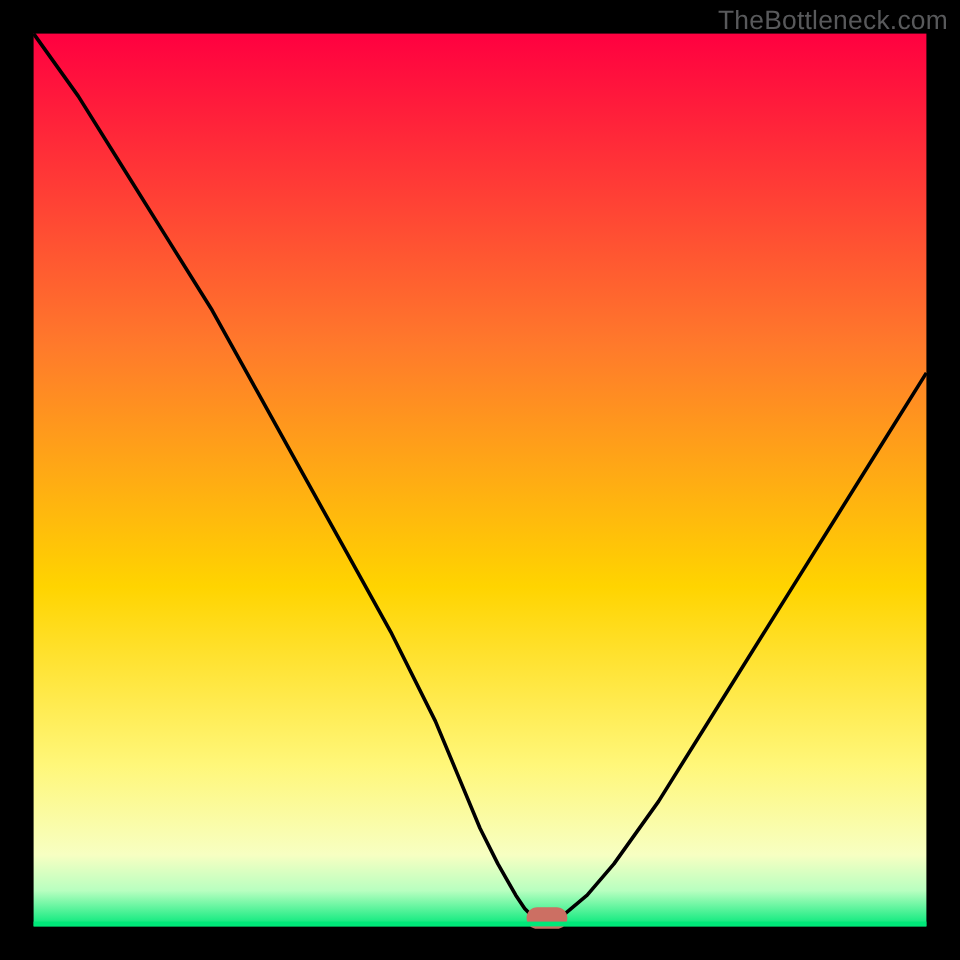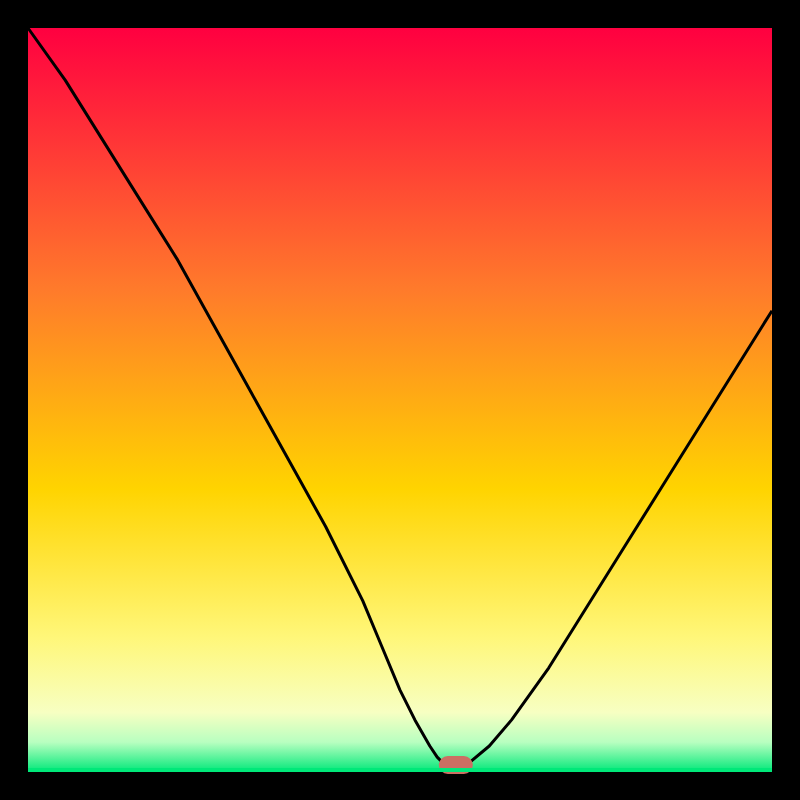--- a/index.html
+++ b/index.html
@@ -28,20 +28,21 @@
   }
   svg {
     position: absolute;
     top: 0;
     left: 0;
   }
 </style>
 </head>
 <body>
 <div class="frame">
+  <div class="watermark">TheBottleneck.com</div>
   <svg id="chart-svg" width="800" height="800" viewBox="0 0 800 800">
     <defs>
       <linearGradient id="bg-grad" x1="0" y1="0" x2="0" y2="1">
         <stop id="g0" offset="0%" stop-color="#ff0040"></stop>
         <stop id="g1" offset="35%" stop-color="#ff7a2b"></stop>
         <stop id="g2" offset="62%" stop-color="#ffd400"></stop>
         <stop id="g3" offset="82%" stop-color="#fff77a"></stop>
         <stop id="g4" offset="92%" stop-color="#f7ffc2"></stop>
         <stop id="g5" offset="96%" stop-color="#b8ffc0"></stop>
         <stop id="g6" offset="100%" stop-color="#00e879"></stop>

